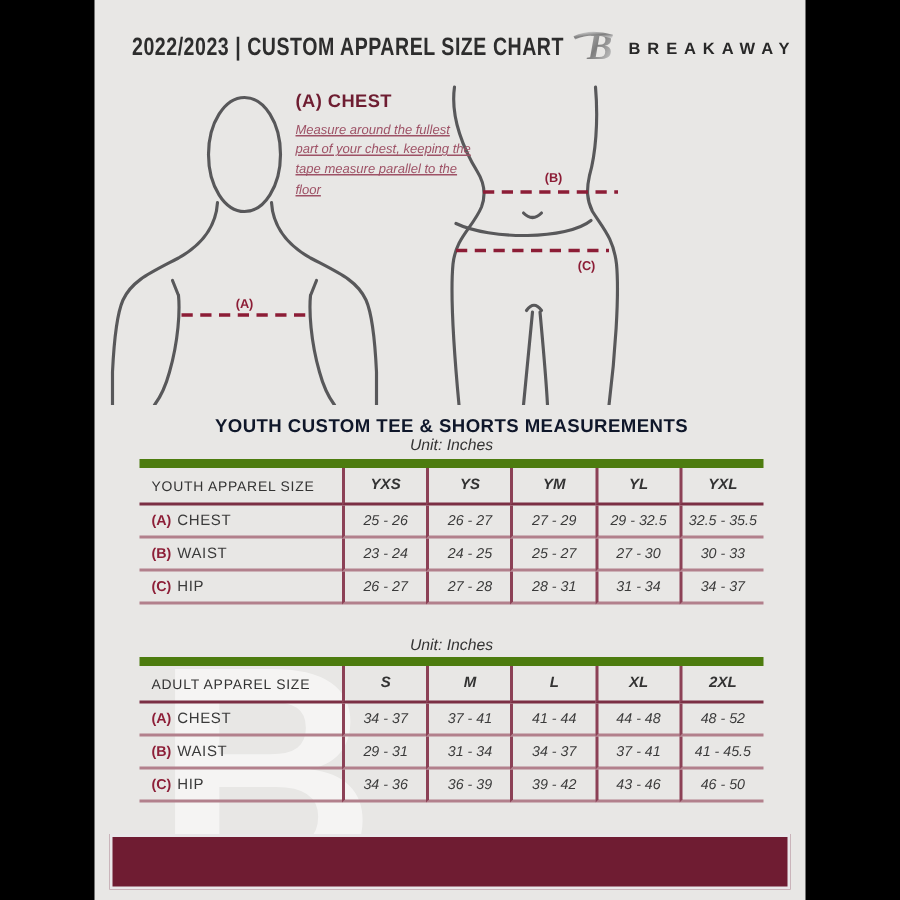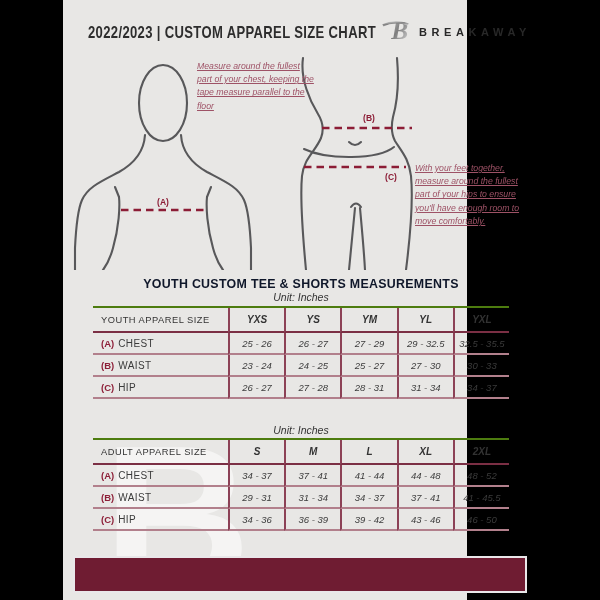--- a/index.html
+++ b/index.html
@@ -1,21 +1,21 @@
 <!DOCTYPE html>
 <html><head>
 <meta charset="utf-8">
 <style>
   html, body { margin:0; padding:0; }
   body {
     width:600px; height:600px; position:relative; overflow:hidden;
     background:#000; font-family:"Liberation Sans", sans-serif;
   }
   .page {
-    position:absolute; left:63px; top:0; width:404px; height:600px;
+    position:absolute; left:63px; top:0; width:474px; height:600px;
     background:#e8e7e5;
   }
   
   .doc-title {
     position:absolute; left:25px; top:22px;
     font-size:15px; font-weight:bold; color:#2d2d2d;
     letter-spacing:0.4px; white-space:nowrap;
     transform:scale(0.87,1.12); transform-origin:left top;
   }
   .brand { position:absolute; left:318px; top:15px; display:flex; align-items:center; gap:6px; }
@@ -30,21 +30,21 @@
   .m-desc { font-size:8.7px; font-style:italic; color:#9e5266; line-height:1.52; margin:0;text-decoration:underline; }
   
   .sec-title { position:absolute; left:30px; width:416px; text-align:center;
     font-size:12.4px; font-weight:bold; color:#0f172a; letter-spacing:0.3px; }
   .sec-unit  { position:absolute; left:30px; width:416px; text-align:center;
     font-size:10.5px; font-style:italic; color:#333; }
   
   .tbl {
     position:absolute; left:30px; width:416px;
     display:grid; grid-template-columns:135px repeat(5, 1fr);
-    border-top:2px solid #4d7c0f; z-index:1;
+    border-top:6px solid #4d7c0f; z-index:1;
   }
   .cell {
     box-sizing:border-box; height:22px;
     display:flex; align-items:center; justify-content:center;
     font-size:9.5px; color:#3b3b3b;
     border-bottom:2px solid #b2808c;
   }
   .cell.head { height:25px; font-weight:bold; font-size:10px; color:#333; border-bottom:2px solid #7b2f44; }
   .cell.name { justify-content:flex-start; padding-left:8px; }
   .cell.corner { font-weight:normal; font-size:9.3px; letter-spacing:0.5px; }
@@ -105,24 +105,24 @@
     <line class="dash" x1="37" y1="73" x2="127" y2="73"></line>
     <text x="84" y="66" text-anchor="middle">(B)</text>
     <line class="dash" x1="19" y1="112" x2="121" y2="112"></line>
     <text x="106" y="125" text-anchor="middle">(C)</text>
     <path d="M 66 152 Q 71 145 76 152"></path>
     <path d="M 70 153 C 68 175, 66 196, 64 215"></path>
     <path d="M 75 153 C 77 175, 79 196, 80 215"></path>
   </svg>
 
   <div class="m-block" style="left:134px; top:60px;">
+    <p class="m-title">(A) CHEST</p>
     <p class="m-desc">Measure around the fullest part of your chest, keeping the tape measure parallel to the floor</p>
   </div>
   <div class="m-block" style="left:352px; top:162px;">
-    <p class="m-desc">With your feet together, measure around the fullest part of your hips to ensure you'll have enough room to move comfortably.</p>
   </div>
 
   <div class="watermark">B</div>
 
   <div class="sec-title" style="top:277px;">YOUTH CUSTOM TEE &amp; SHORTS MEASUREMENTS</div>
   <div class="sec-unit" style="top:291px;">Unit: Inches</div>
   <div class="tbl" style="top:306px;">
     <div class="cell head name corner">YOUTH APPAREL SIZE</div>
     <div class="cell head vline">YXS</div>
     <div class="cell head vline">YS</div>

